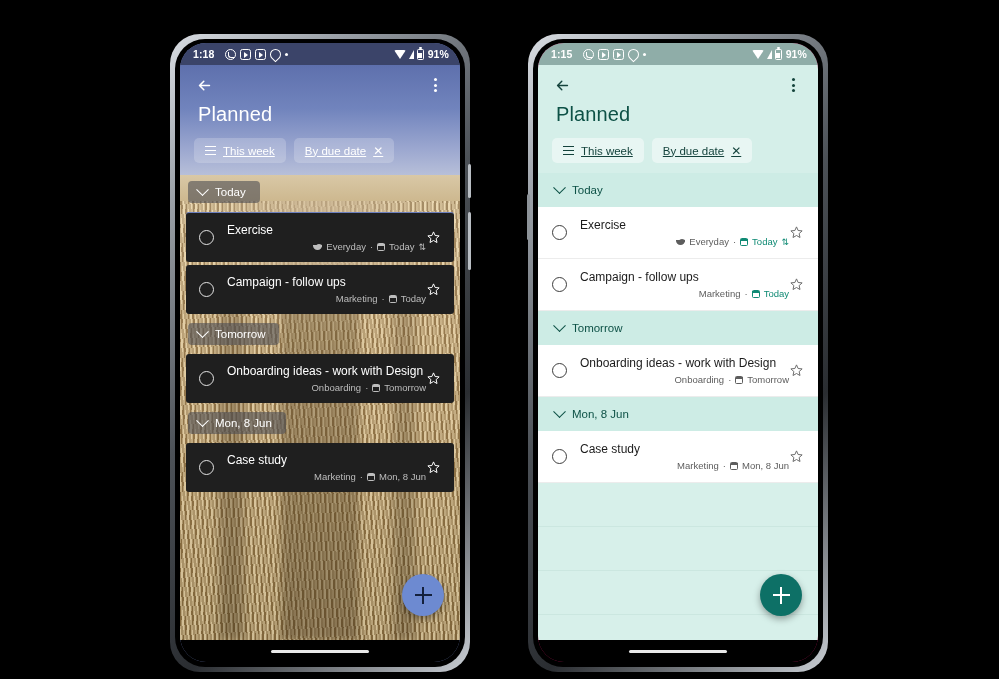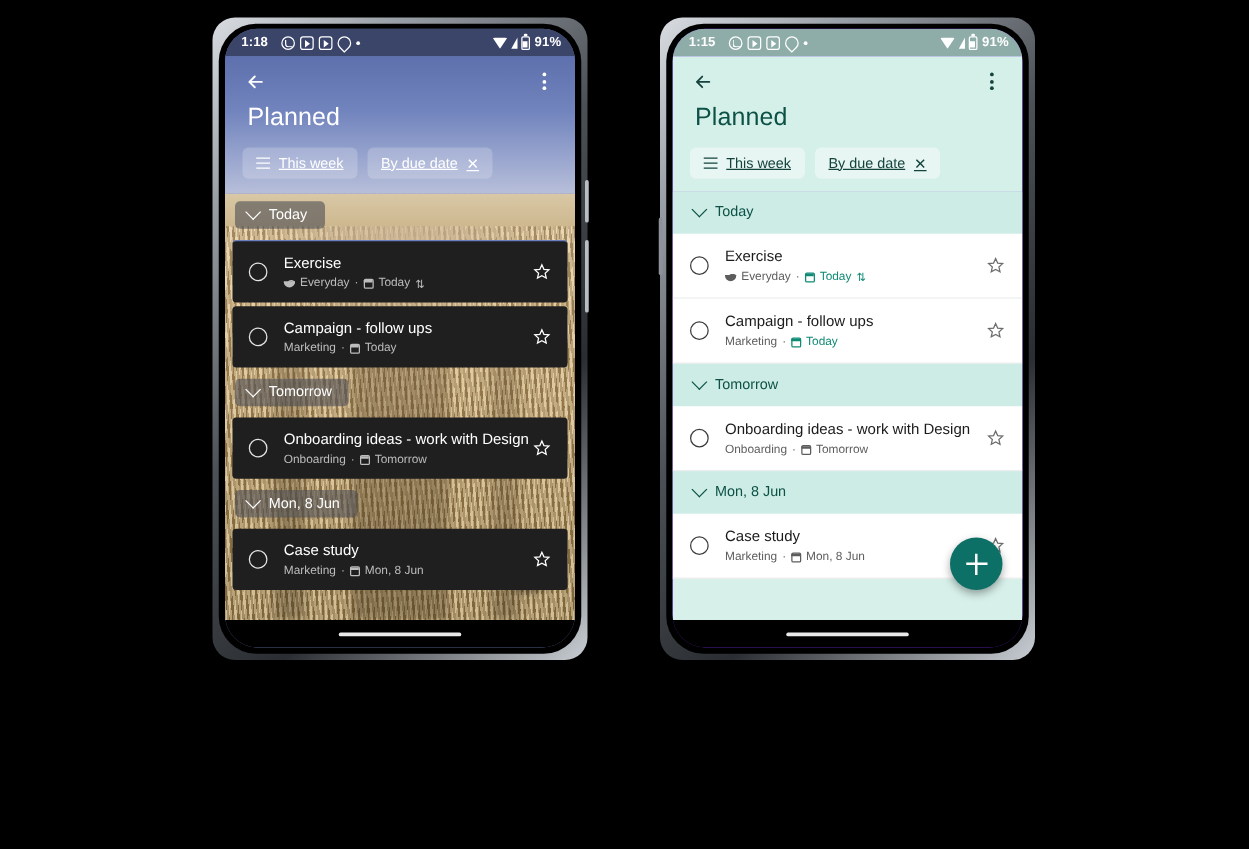--- a/index.html
+++ b/index.html
@@ -7,25 +7,26 @@
     width: 999px; height: 679px;
     background: #000;
     font-family: "Liberation Sans", sans-serif;
     overflow: hidden;
   }
   .stage { position: relative; width: 999px; height: 679px; background: #000; }
 
   
   .phone {
     position: absolute;
-    width: 300px; height: 514px;
-    border-radius: 18px;
+    width: 300px; height: 638px;
+    border-radius: 30px;
     background: linear-gradient(135deg,#d9dde2 0%, #9aa0a7 18%, #4c5157 45%, #2a2d31 70%, #c9ced4 100%);
     padding: 5px;
     box-shadow: 0 0 0 1px #000, 0 6px 22px rgba(0,0,0,.7);
+    margin-top: 20px;
   }
   .phone-inner {
     position: relative;
     width: 100%; height: 100%;
     border-radius: 30px;
     background: #000;
     padding: 4px 5px 5px 5px;
     overflow: hidden;
   }
   .screen {
@@ -142,21 +143,21 @@
           transform: rotate(45deg) translate(-2px,-2px); }
   .task-row { display: flex; align-items: center; }
   .checkbox {
     width: 15px; height: 15px; border-radius: 50%;
     border: 1.4px solid currentColor; flex: 0 0 15px; cursor: pointer;
   }
   .task-body { flex: 1; min-width: 0; margin-left: 13px; }
   .task-title { font-size: 12px; line-height: 15px; white-space: nowrap; overflow: hidden; text-overflow: ellipsis;}
   .task-meta {
     display: flex; align-items: center; gap: 4px;
-    font-size: 9.5px; margin-top: 3px; white-space: nowrap;
+    font-size: 9.5px; margin-top: 3px; white-space: nowrap; justify-content: flex-end;
   }
   .meta-cal {
     width: 8px; height: 8px; border: 1.2px solid currentColor; border-radius: 1.5px;
     position: relative; flex: 0 0 8px;
   }
   .meta-cal::before {
     content:""; position:absolute; left: -0.5px; right:-0.5px; top:0.5px; height:1.6px; background: currentColor;
   }
   .meta-rep { font-size: 9px; }
   .meta-bowl {
@@ -244,21 +245,21 @@
   #screen-left .card.first { border-top: 1.5px solid #6b7fbe; }
   #screen-left .task-meta { color: #bdbdbd; }
   #screen-left .star { color: #fff; }
   #screen-left .checkbox { color: #e4e4e4; }
   #screen-left .fab { background: #6d8ad1; }
   #screen-left .fab .plus-h, #screen-left .fab .plus-v { background: #14213d; }
   #screen-left .navbar { background: #000; }
   #screen-left .gesture-pill { background: #e9e9e9; }
 
   
-  #screen-right { background: #6d28d9; }
+  #screen-right { background: #be185d; }
   #screen-right .statusbar { background: #8fada8; color: #fff; }
   #screen-right .appbar { color: #14433c; }
   #screen-right .hdr-wrap { background: #d5efe9; }
   #screen-right .page-title { color: #0d5146; font-weight: 500; }
   #screen-right .chip { background: rgba(255,255,255,.45); color: #14433c; }
   #screen-right .list { background: #d7f0ea; }
   #screen-right .group-head {
     color: #0d5146; padding: 11px 0 11px 17px; background: #cdece5;
   }
   #screen-right .card {

